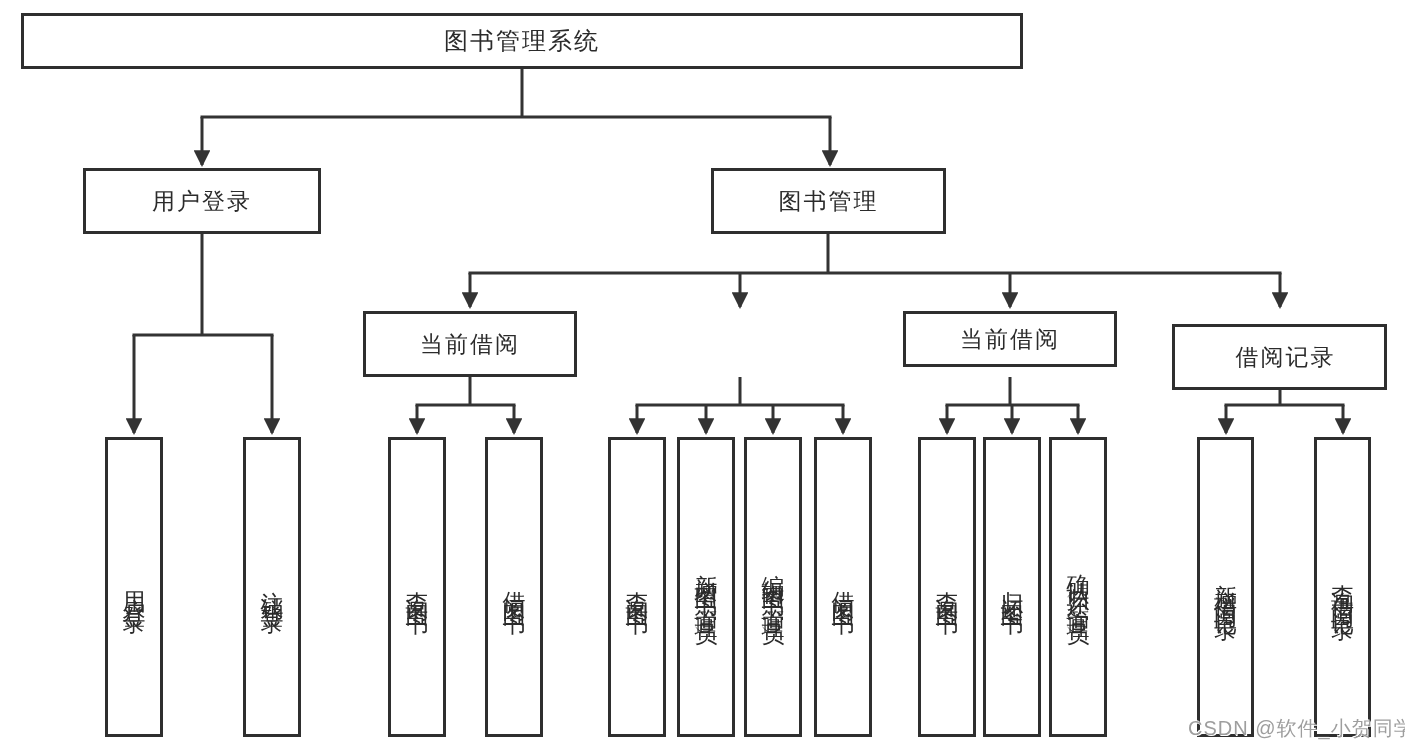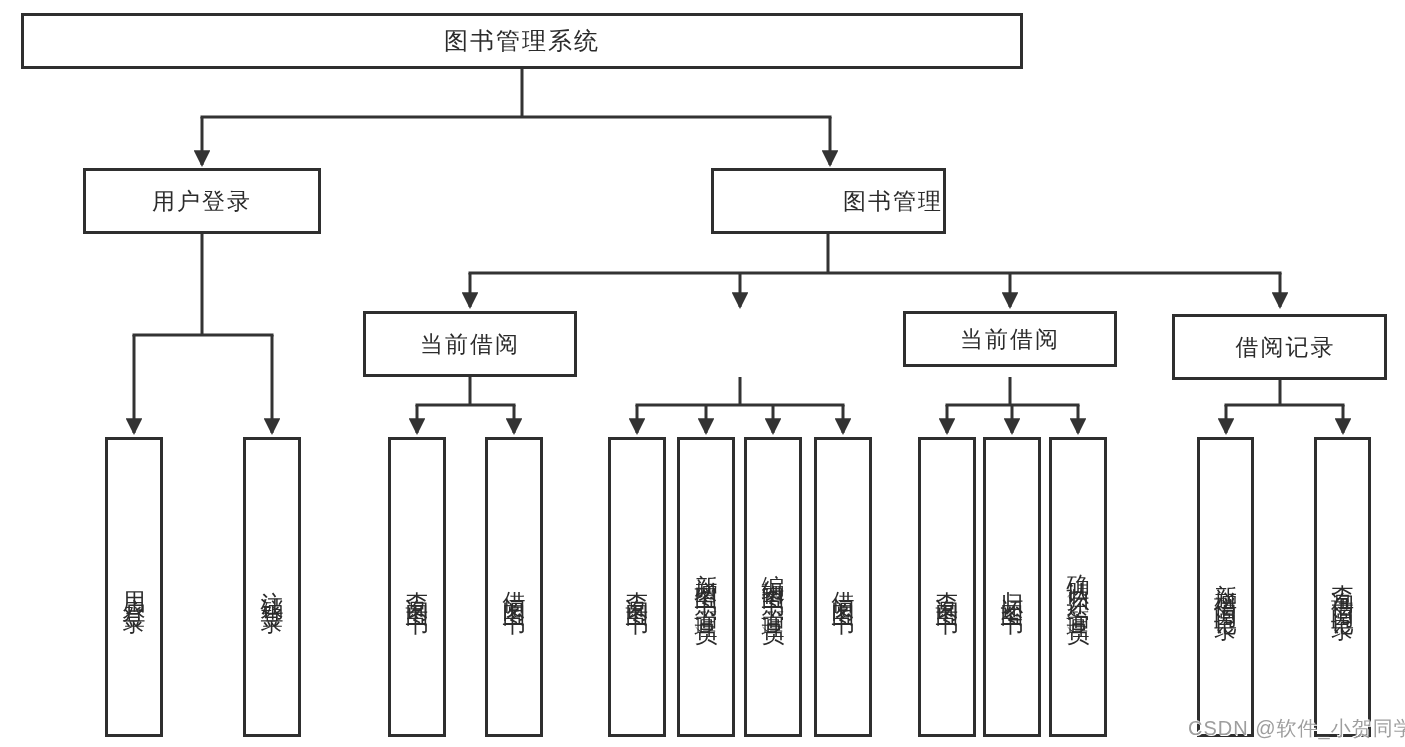--- a/index.html
+++ b/index.html
@@ -106,31 +106,31 @@
     </g>
   </svg>
 
   <div class="hbox root" style="left:21px; top:13px; width:1002px; height:56px;">
     <span class="lbl">图书管理系统</span>
   </div>
 
   <div class="hbox" style="left:83px; top:168px; width:238px; height:66px;">
     <span class="lbl">用户登录</span>
   </div>
-  <div class="hbox" style="left:711px; top:168px; width:235px; height:66px;justify-content:flex-end;">
+  <div class="hbox" style="left:711px; top:168px; width:235px; height:66px;">
     <span class="lbl">图书管理</span>
   </div>
 
   <div class="hbox" style="left:363px; top:311px; width:214px; height:66px;">
     <span class="lbl">当前借阅</span>
   </div>
   <div class="hbox" style="left:903px; top:311px; width:214px; height:56px;">
     <span class="lbl">当前借阅</span>
   </div>
-  <div class="hbox" style="left:1172px; top:314px; width:215px; height:66px;padding-left:12px;">
+  <div class="hbox" style="left:1172px; top:324px; width:215px; height:66px;padding-left:12px;">
     <span class="lbl">借阅记录</span>
   </div>
 
   <div class="vbox" style="left:105px; top:437px; width:58px; height:300px;">
     <span class="lbl">用户登录</span>
   </div>
   <div class="vbox" style="left:243px; top:437px; width:58px; height:300px;">
     <span class="lbl">注销登录</span>
   </div>
 

